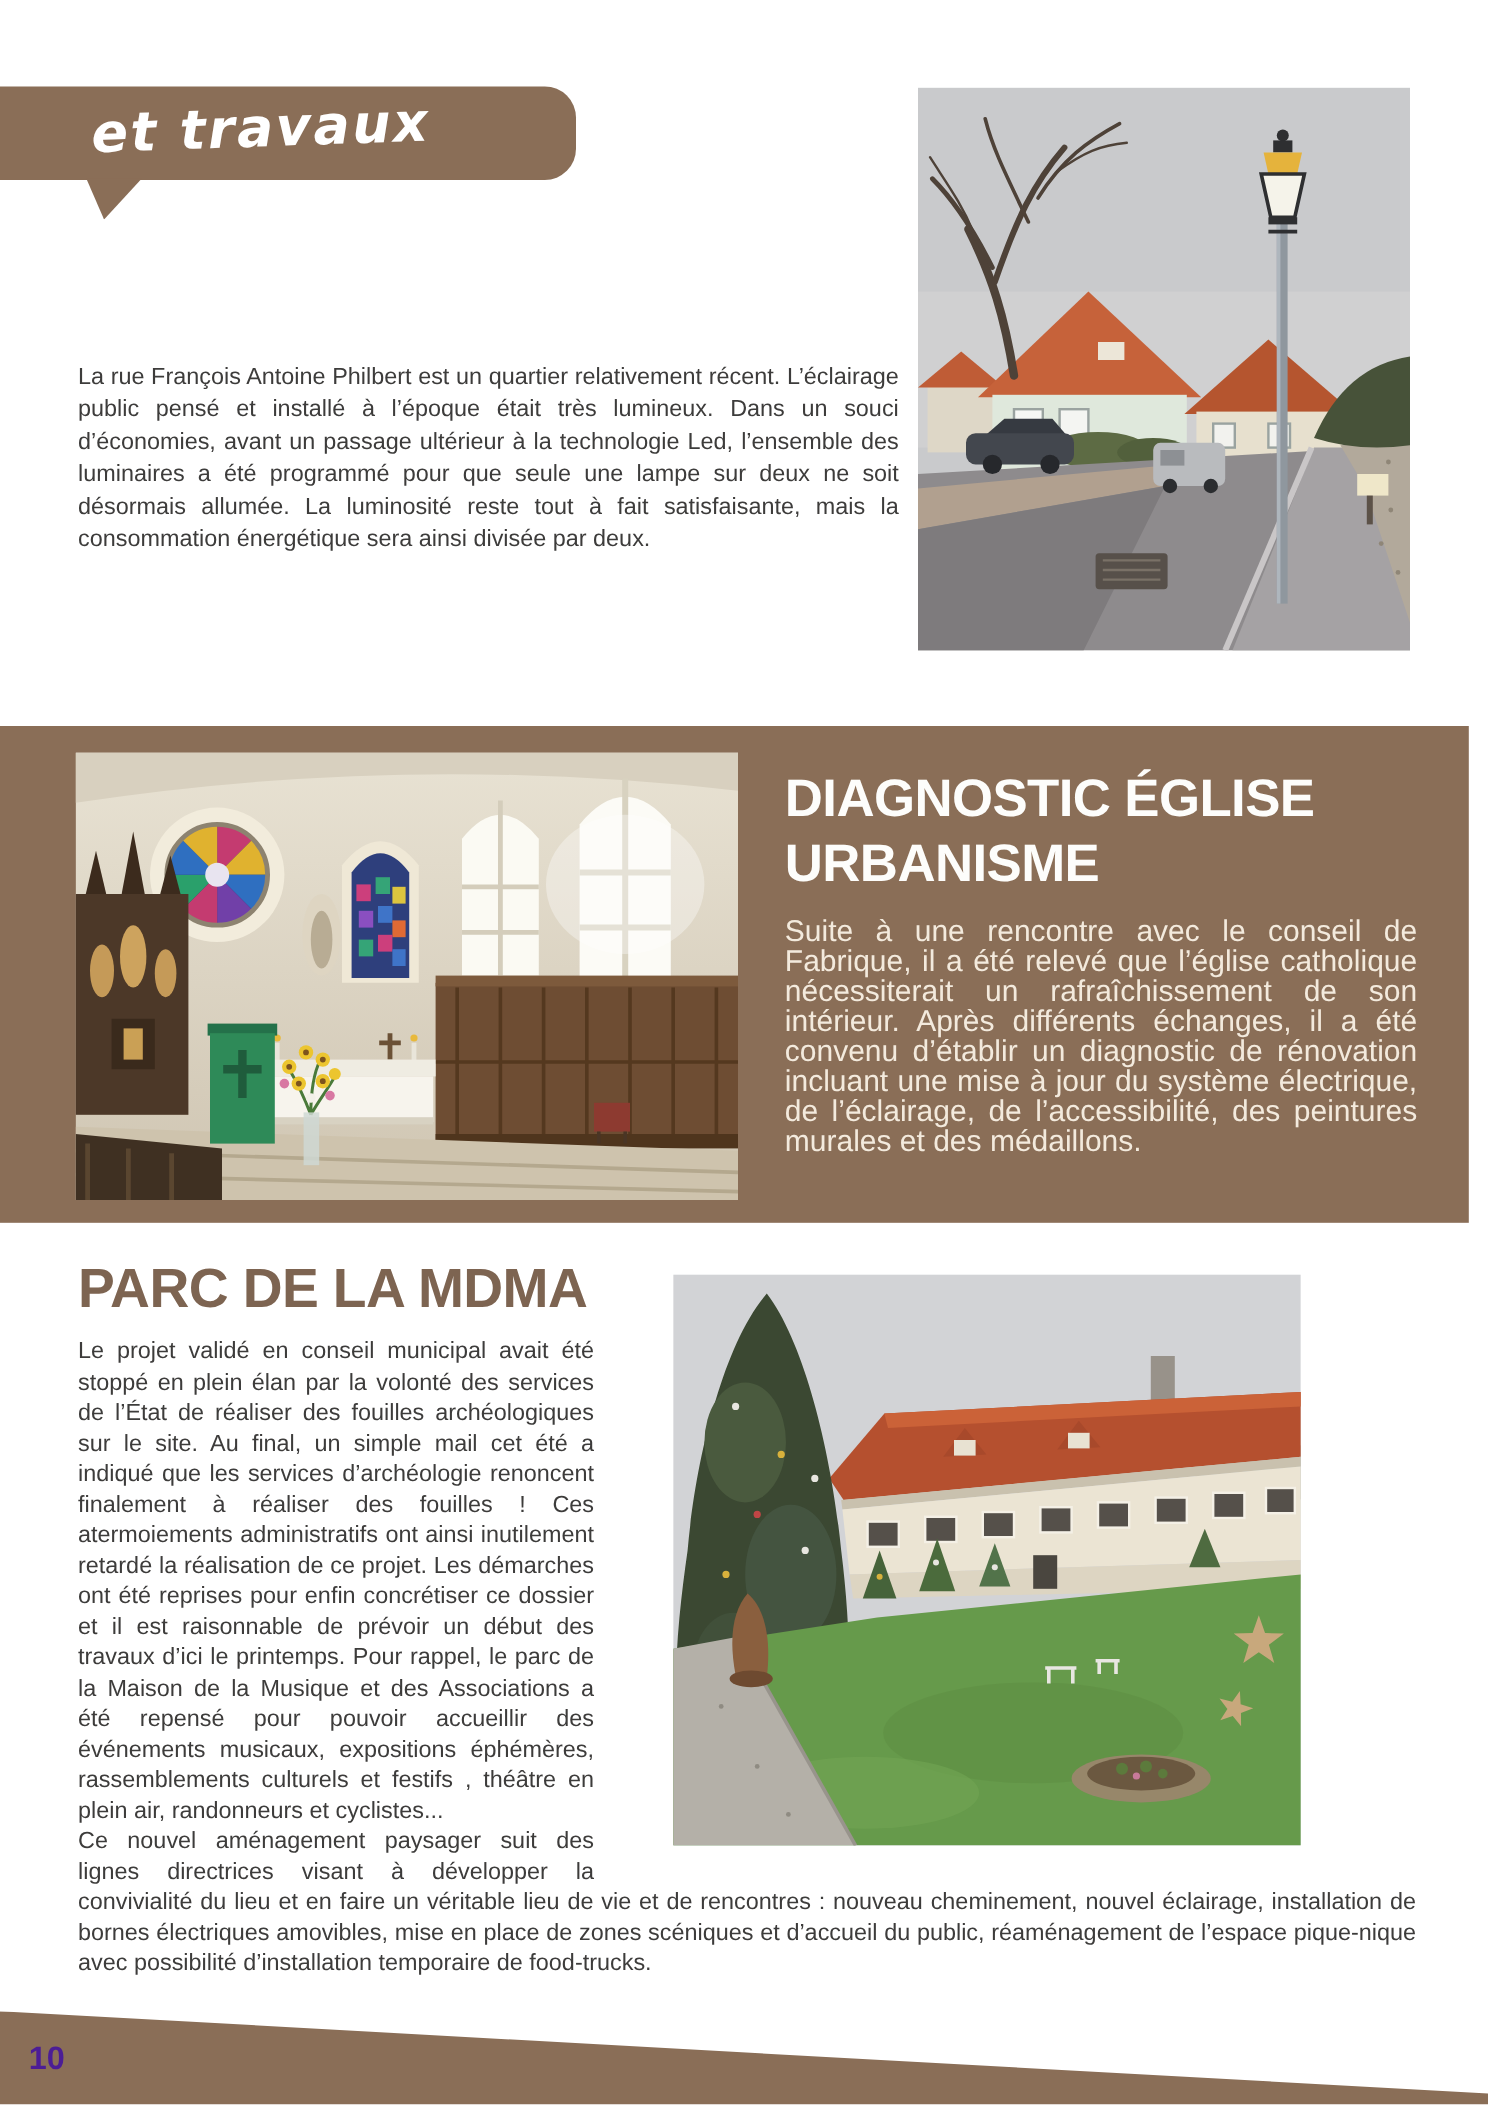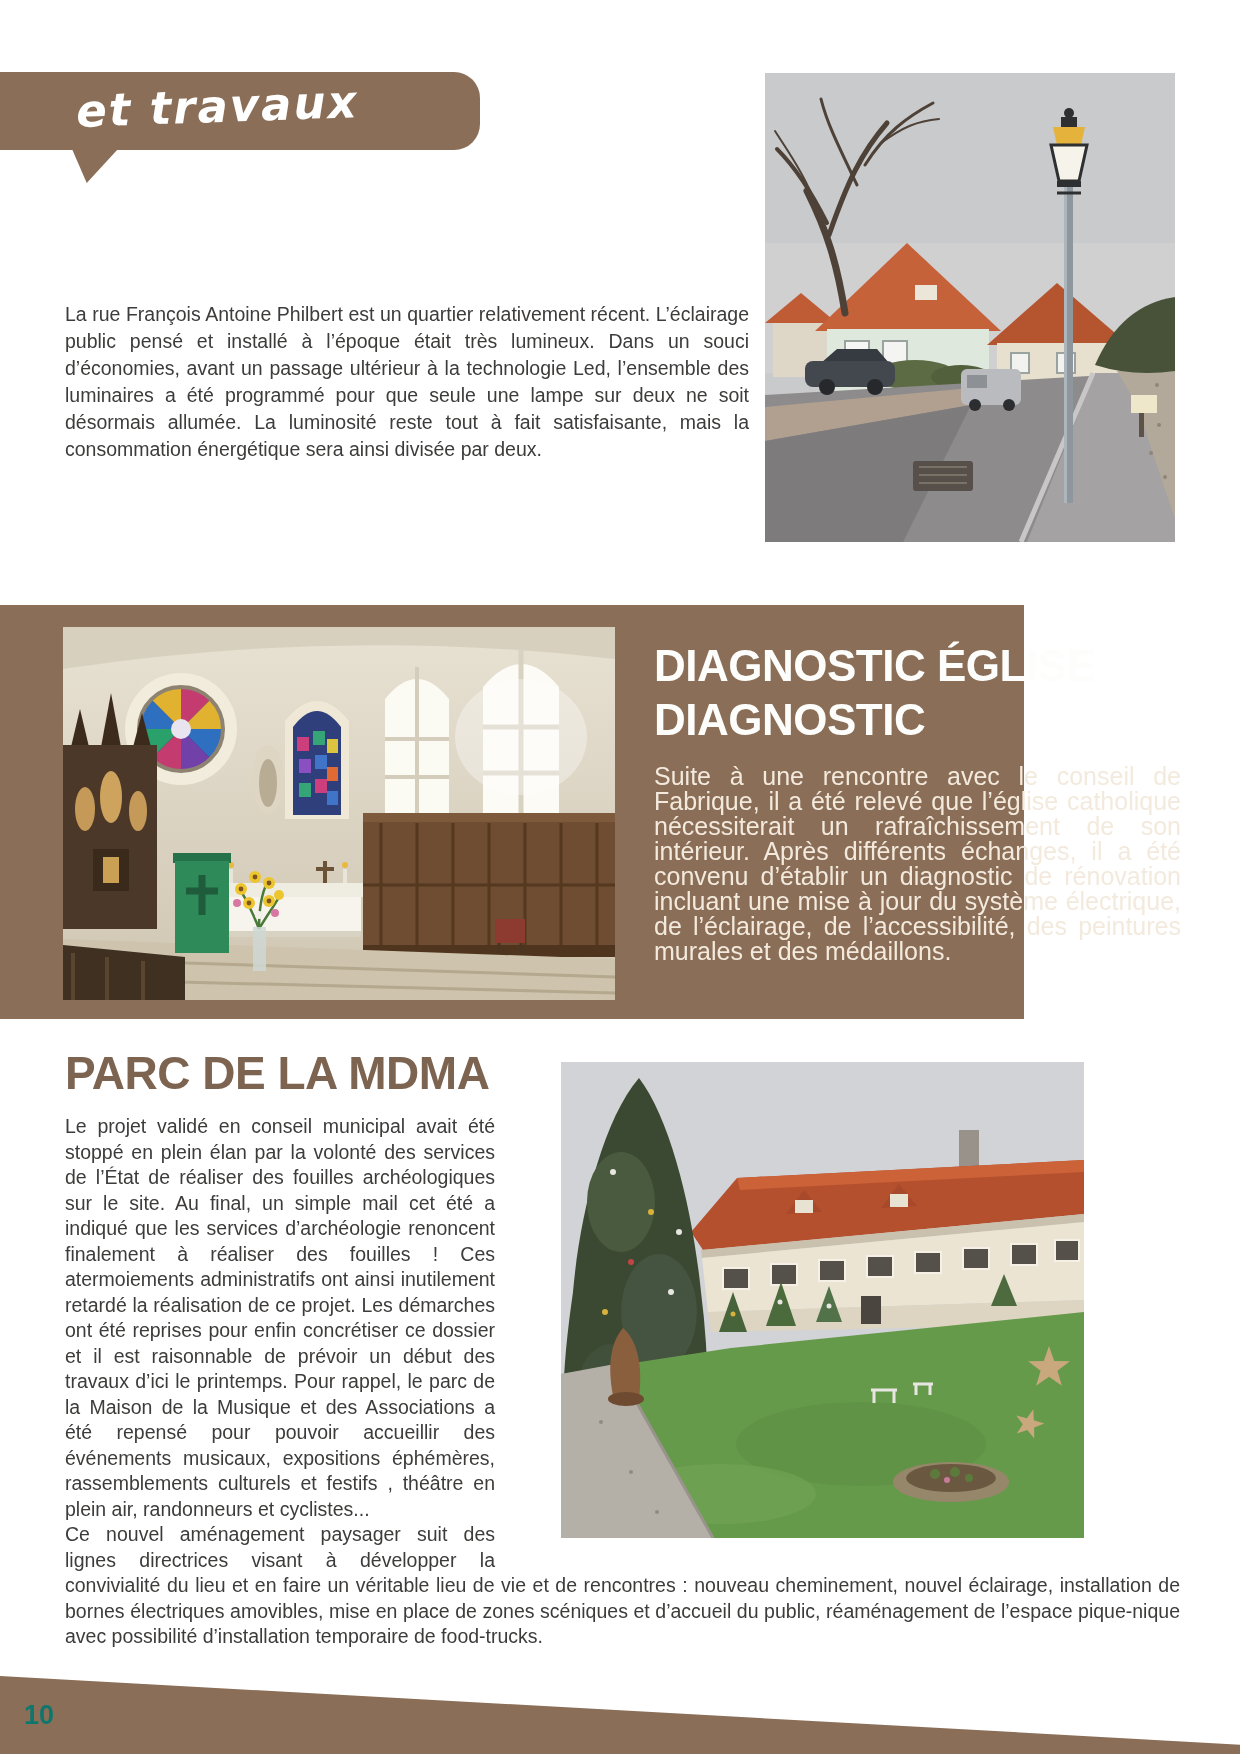--- a/index.html
+++ b/index.html
@@ -21,36 +21,36 @@
            font-family:"DejaVu Sans",sans-serif;transform:rotate(-2deg);letter-spacing:2px;}
   .banner-tail{left:72px;top:149px;width:46px;height:34px;background:var(--brown);
                clip-path:polygon(0 0,100% 0,32% 100%);}
 
   
   .art1-title{left:65px;top:204px;font-size:44px;font-weight:700;color:var(--heading);letter-spacing:-0.5px;}
   .art1-body{left:65px;top:281px;width:684px;font-size:19.5px;line-height:27px;text-align:justify;color:var(--ink);}
   .photo-street{left:765px;top:73px;width:410px;height:469px;}
 
   
-  .band{left:0;top:605px;width:1024px;height:414px;background:var(--brown);}
+  .band{left:0;top:605px;width:1224px;height:414px;background:var(--brown);}
   .photo-church{position:absolute;left:63px;top:22px;width:552px;height:373px;}
   .band-col{position:absolute;left:654px;top:34px;width:527px;}
   .band-title{font-size:44px;line-height:54px;font-weight:700;color:#fdfdfb;letter-spacing:-0.5px;}
   .band-body{margin-top:17px;font-size:25px;line-height:25px;text-align:justify;color:var(--cream);}
 
   
   .parc{left:65px;top:1046px;width:1115px;}
   .photo-park{float:right;width:523px;height:476px;margin:16px 96px 14px 66px;}
   .parc-title{font-size:46px;line-height:54px;font-weight:700;color:var(--heading);letter-spacing:-0.5px;margin:0 0 14px 0;}
   .parc p{margin:0;font-size:19.5px;line-height:25.5px;text-align:justify;color:var(--ink);}
 
   
   .footer-wedge{left:0;top:1676px;width:1240px;height:78px;background:var(--brown);
                 clip-path:polygon(0 0,100% 88%,100% 100%,0 100%);}
-  .page-num{left:24px;top:1700px;font-size:27px;font-weight:700;color:#0f766e;}
+  .page-num{left:24px;top:1700px;font-size:27px;font-weight:700;color:#4c1d95;}
 </style>
 </head>
 <body>
 
 <div class="page">
 
   <div class="abs banner">
     <span class="tagline">et travaux</span>
   </div>
   <div class="abs banner-tail"></div>
@@ -233,21 +233,21 @@
       <g>
         <polygon points="0,318 122,330 122,373 0,373" fill="#3f3022"></polygon>
         <path d="M10,326 L10,373 M44,330 L44,373 M80,334 L80,373" stroke="#5a4630" stroke-width="4"></path>
       </g>
       <rect x="432" y="292" width="30" height="24" fill="#8d3a30"></rect>
       <path d="M436,316 v10 M458,316 v10" stroke="#4a3525" stroke-width="3"></path>
     </svg>
 
     <div class="band-col">
       <div class="band-title">DIAGNOSTIC ÉGLISE</div>
-      <div class="band-title">DIAGNOSTIC</div>
+      <div class="band-title">URBANISME</div>
       <p class="band-body">Suite à une rencontre avec le conseil de Fabrique, il a été relevé que l’église catholique nécessiterait un rafraîchissement de son intérieur. Après différents échanges, il a été convenu d’établir un diagnostic de rénovation incluant une mise à jour du système électrique, de l’éclairage, de l’accessibilité, des peintures murales et des médaillons.</p>
     </div>
   </div>
 
   <div class="abs parc">
     <svg class="photo-park" viewBox="0 0 523 476" xmlns="http://www.w3.org/2000/svg">
       <rect width="523" height="476" fill="#d2d3d6"></rect>
       <ellipse cx="490" cy="165" rx="55" ry="28" fill="#c3c6c0"></ellipse>
       <g>
         <rect x="398" y="68" width="20" height="40" fill="#98928a"></rect>

